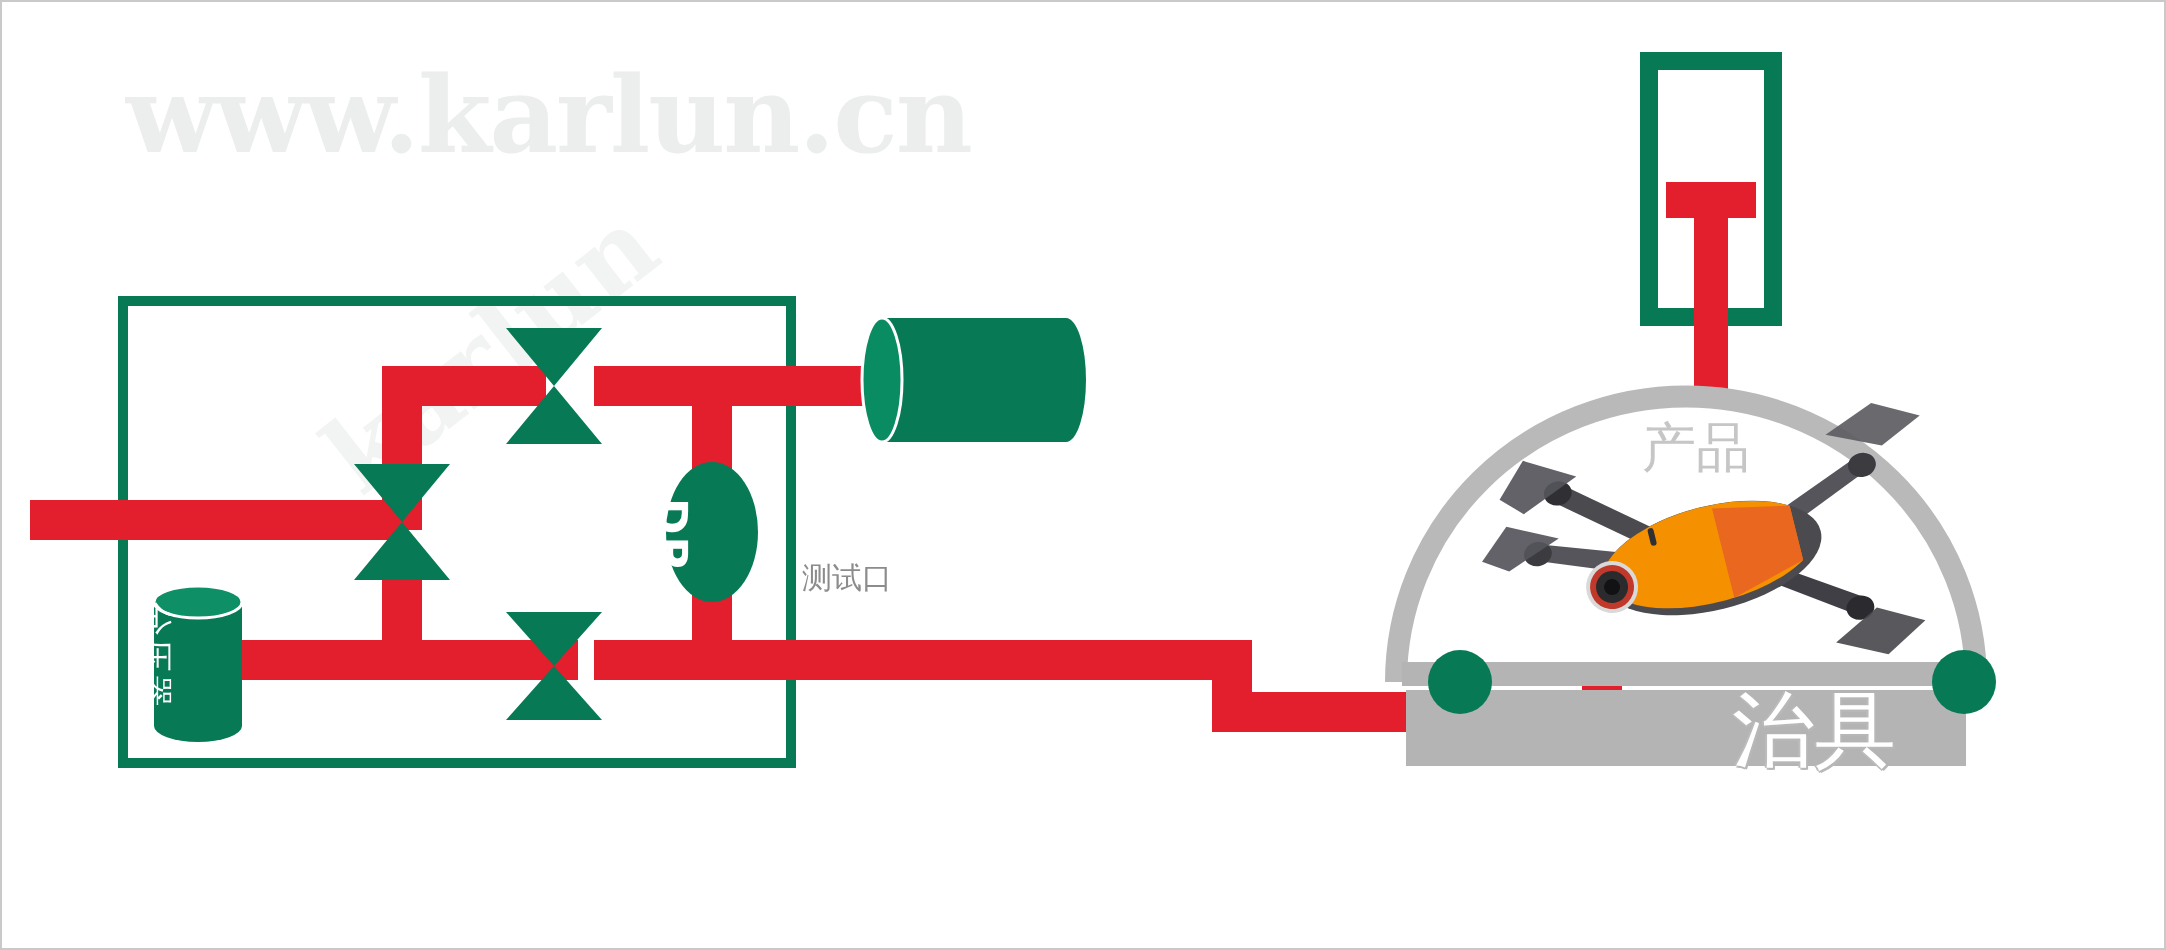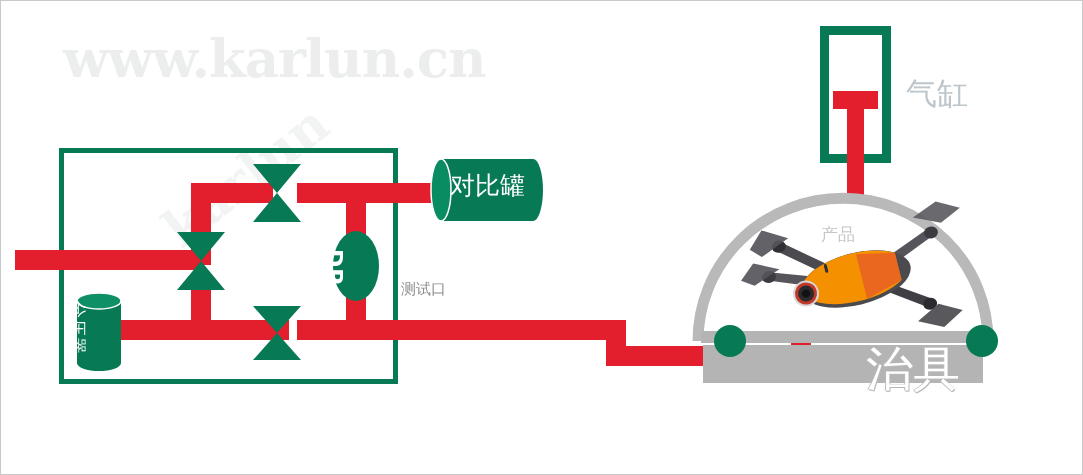--- a/index.html
+++ b/index.html
@@ -23,23 +23,23 @@
   }
   #watermark-main{left:62px;top:26px;font-size:53px;letter-spacing:-1px;}
   #watermark-diag{
     left:150px;top:210px;font-size:52px;color:#f2f3f3;
     transform:rotate(-38deg);transform-origin:left top;
   }
   .lbl{position:absolute;white-space:nowrap;font-family:"DejaVu Sans","Liberation Sans",sans-serif;}
   #label-title{left:78px;top:107px;font-size:19px;color:#8c8c8c;}
   #label-testport{left:400px;top:279px;font-size:15px;color:#8c8c8c;}
   #label-cylinder{left:905px;top:72px;font-size:31px;color:#bcc6cc;}
-  #label-product{left:820px;top:222px;font-size:17px;color:#c6c6c6;font-family:Liberation Serif, serif;}
+  #label-product{left:820px;top:205px;font-size:27px;color:#c6c6c6;font-family:Liberation Serif, serif;}
   #label-fixture{
-    left:865px;top:337px;font-size:47px;color:#ffffff;
+    left:865px;top:337px;font-size:41px;color:#ffffff;
     text-shadow:0 0 1px #b6b6b6,1px 1px 0 #b8b8b8,-1px 0 0 #bdbdbd,0 1px 0 #bdbdbd;
   }
   .tanktxt{
     position:absolute;color:#ffffff;white-space:nowrap;
     font-family:"DejaVu Sans","Liberation Sans",sans-serif;
   }
   #label-comparison-tank{left:449px;top:168px;font-size:25px;}
   #label-regulator{
     left:88px;top:300px;font-size:17px;letter-spacing:1px;
     transform:rotate(90deg);transform-origin:left top;
@@ -153,25 +153,23 @@
       <ellipse cx="-52" cy="2" rx="11" ry="11" fill="#c0392b"></ellipse>
       <ellipse cx="-52" cy="2" rx="8" ry="8" fill="#2b2b2e"></ellipse>
       <ellipse cx="-52" cy="2" rx="4" ry="4" fill="#121214"></ellipse>
       <rect x="-28" y="-22" width="3" height="9" rx="1.5" fill="#2f2f34"></rect>
     </g>
   </svg>
 
 
   <div class="lbl" id="label-testport">测试口</div>
 
-  <div class="lbl" id="label-cylinder">气缸</div>
 
   <div class="lbl" id="label-product">产品</div>
 
   <div class="lbl" id="label-fixture">治具</div>
 
-  <div class="tanktxt" id="label-comparison-tank">对比罐</div>
 
   <div class="tanktxt" id="label-regulator">分压器</div>
 
   <div class="tanktxt" id="label-dp">DP</div>
 
 </div>
 
 </body></html>

